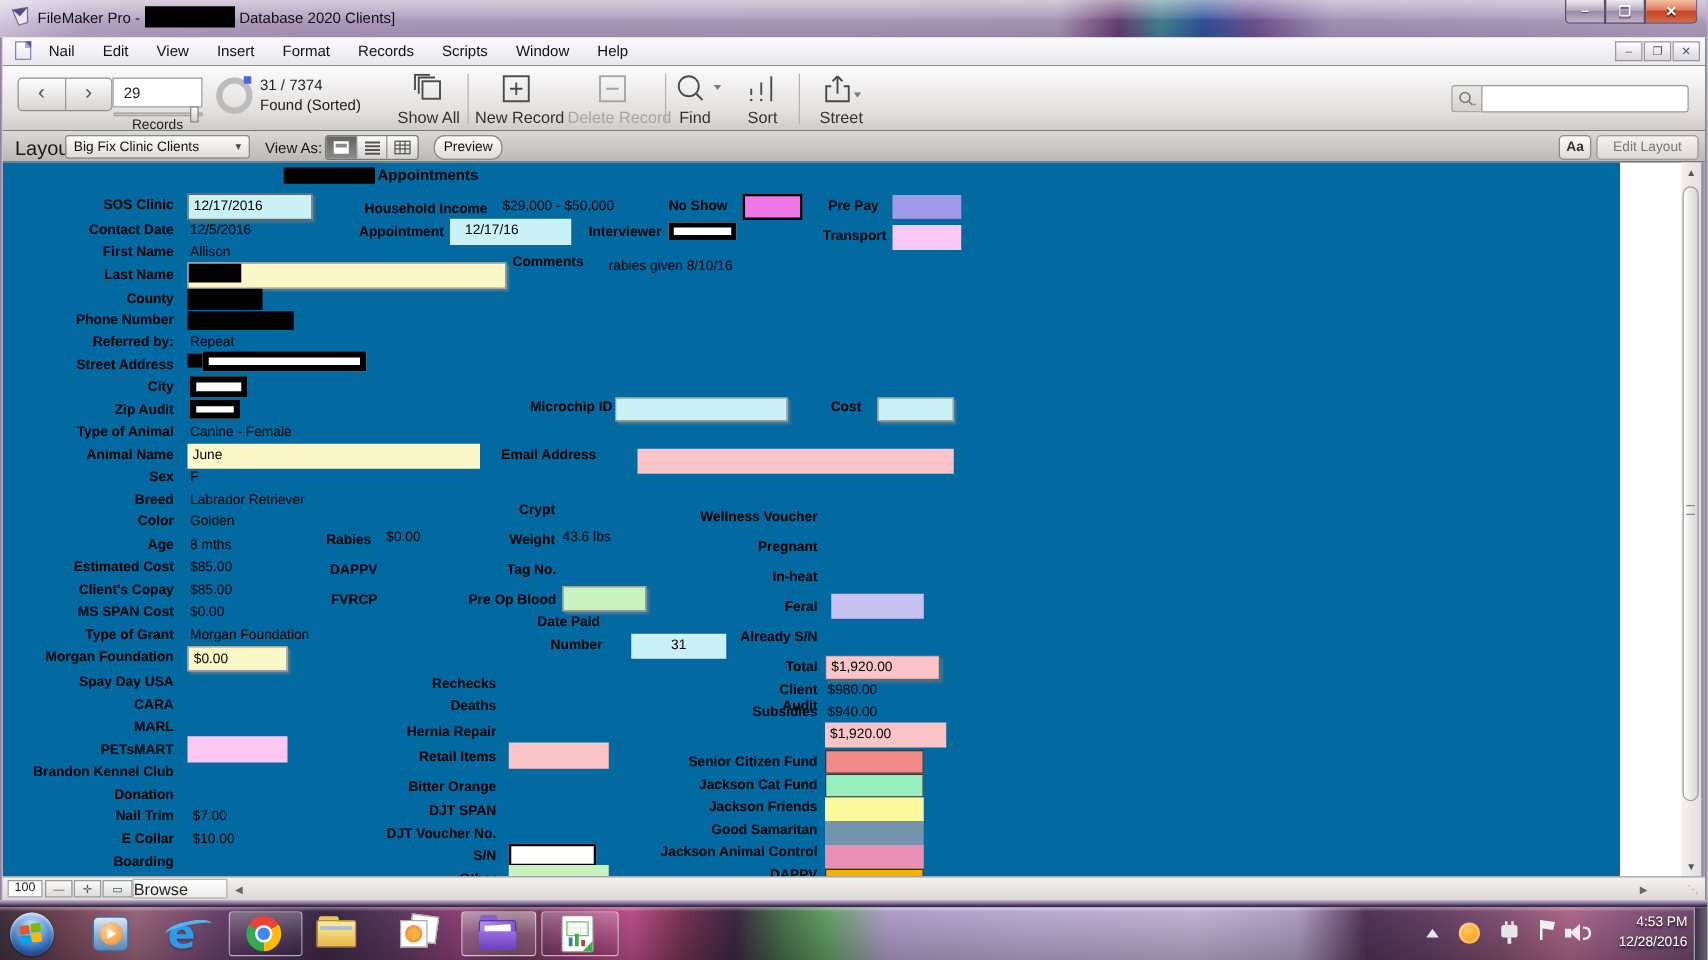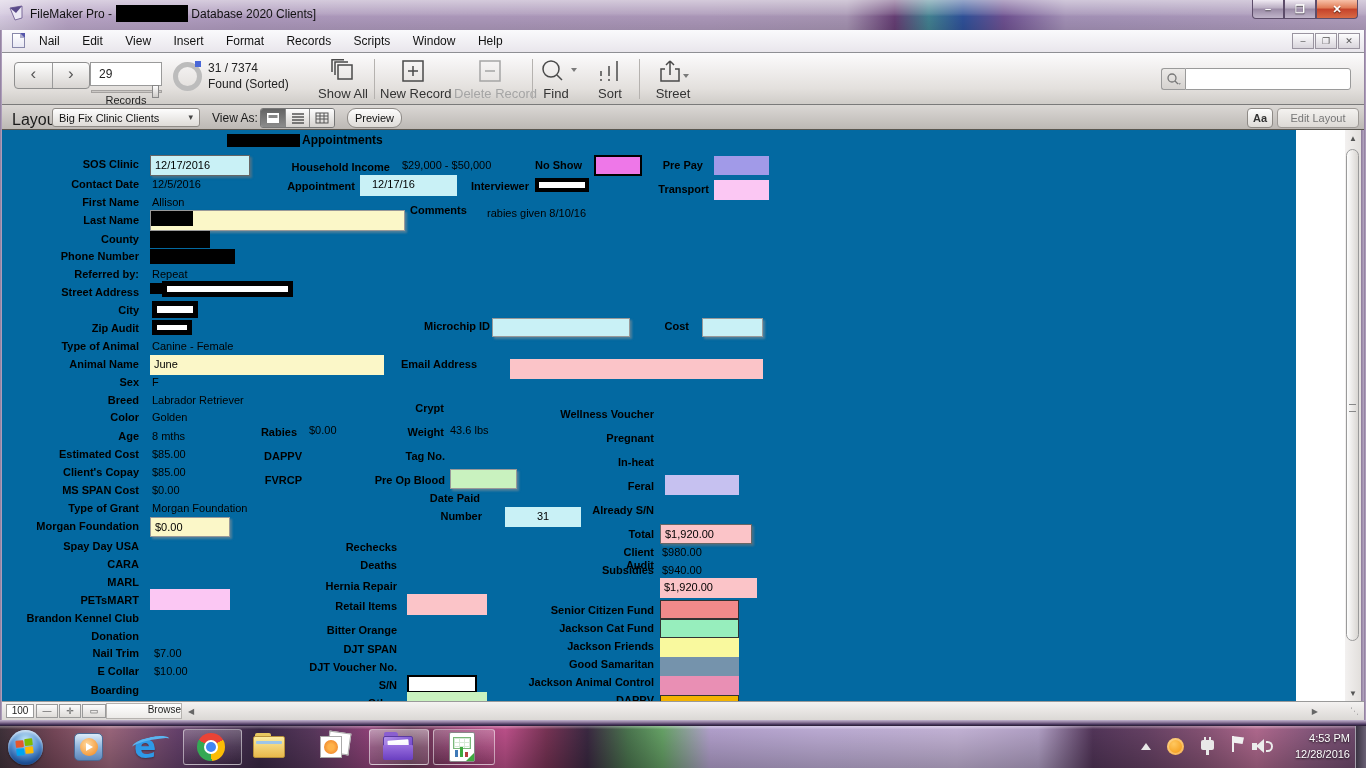--- a/index.html
+++ b/index.html
@@ -81,21 +81,21 @@
 .c-fblue{background:#7593ac}
 .c-fpink{background:#e98fb4}
 .c-fgold{background:#f3b201}
 
 #vscroll{position:absolute;left:1345px;top:130px;width:16px;height:571px;background:linear-gradient(90deg,#f3f1f0,#e2dfdc)}
 .sarrow{position:absolute;left:0;width:16px;height:16px;display:flex;align-items:center;justify-content:center;font-size:8px;color:#555}
 
 #statusbar{position:absolute;left:2px;top:701px;width:1362px;height:19px;background:linear-gradient(180deg,#f4f2f1,#dbd8d5);border-top:1px solid #9a9a9a}
 #zoom-box{position:absolute;left:4px;top:2px;width:28px;height:14px;background:#fff;border:1px solid #9a9a9a;font-size:10px;text-align:center;color:#222}
 .sbtn{position:absolute;top:2px;width:22px;height:14px;border:1px solid #9a9a9a;background:linear-gradient(180deg,#fbfbfb,#dfdcd9);display:flex;align-items:center;justify-content:center;font-size:9px;color:#555}
-#browse-dd{position:absolute;left:104px;top:1px;width:76px;height:16px;background:linear-gradient(180deg,#fff,#eceae8);border:1px solid #b5b2af;font-size:10px;color:#222;text-align:right}
+#browse-dd{position:absolute;left:104px;top:1px;width:76px;height:16px;background:linear-gradient(180deg,#fff,#eceae8);border:1px solid #b5b2af;font-size:13px;color:#222;text-align:left}
 #hleft{position:absolute;left:186px;top:5px;font-size:8px;color:#666}
 #hright{position:absolute;right:46px;top:5px;font-size:8px;color:#666}
 #grip{position:absolute;right:4px;top:4px;width:10px;height:10px;color:#999;font-size:9px}
 
 .sideborder{position:absolute;top:30px;width:2px;height:690px;background:linear-gradient(90deg,#8a7898,#b7a8c4)}
 #bottomborder{position:absolute;left:0;top:720px;width:1366px;height:6px;background:linear-gradient(180deg,#c3b5d0,#8a7698 40%,#47355c 75%,#241b2e)}
 
 #taskbar{position:absolute;left:0;top:726px;width:1366px;height:42px;
 background:linear-gradient(90deg,#41333c 0%,#7a4a5c 4%,#a06a80 8%,#6a4470 13%,#3c2a48 19%,#5c3a60 23%,#93447c 27%,#6a3a58 30%,#a2427a 34%,#c2538e 37%,#7c3558 40%,#3d2a44 43%,#4e7a52 46%,#6aa86a 48.5%,#b9a6d4 52%,#c3b2dc 60%,#cbbade 70%,#b8a6cc 76%,#55375c 80%,#6a4468 84%,#8a5578 88%,#b66d93 92%,#8a5a80 96%,#6e4a6e 100%)}
 #taskbar:after{content:"";position:absolute;inset:0;background:linear-gradient(180deg,rgba(255,255,255,.3) 0,rgba(255,255,255,.12) 2px,rgba(0,0,0,.05) 3px,rgba(0,0,0,.25) 100%)}

